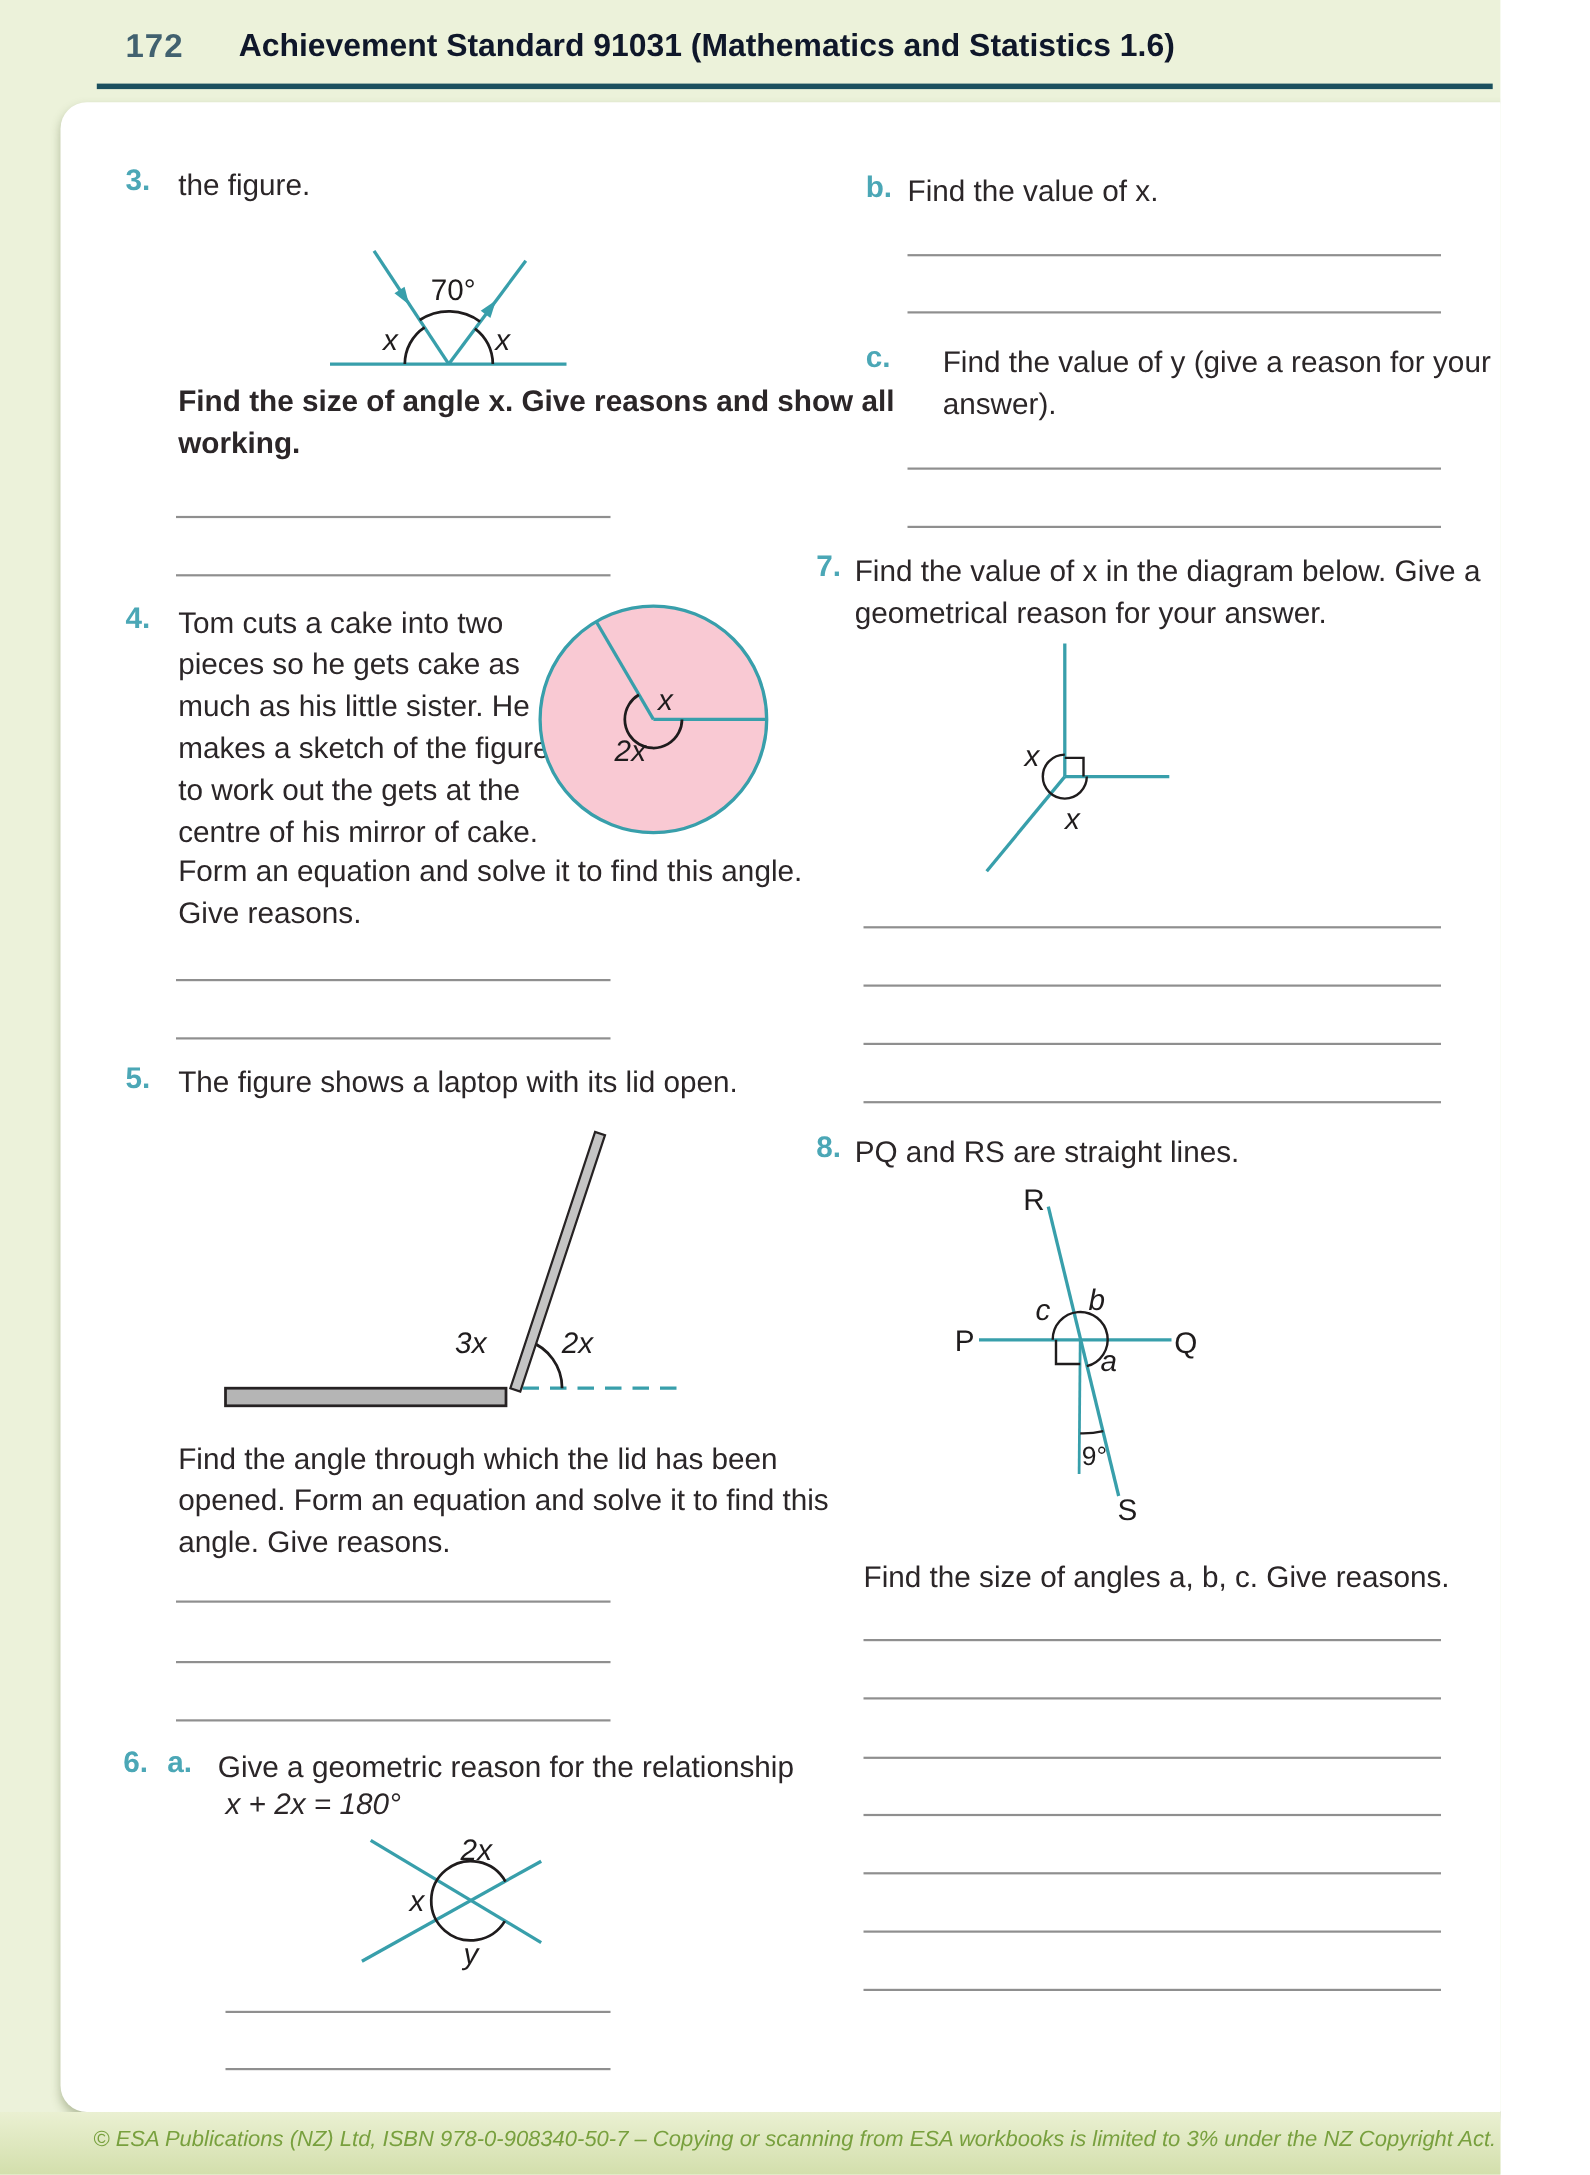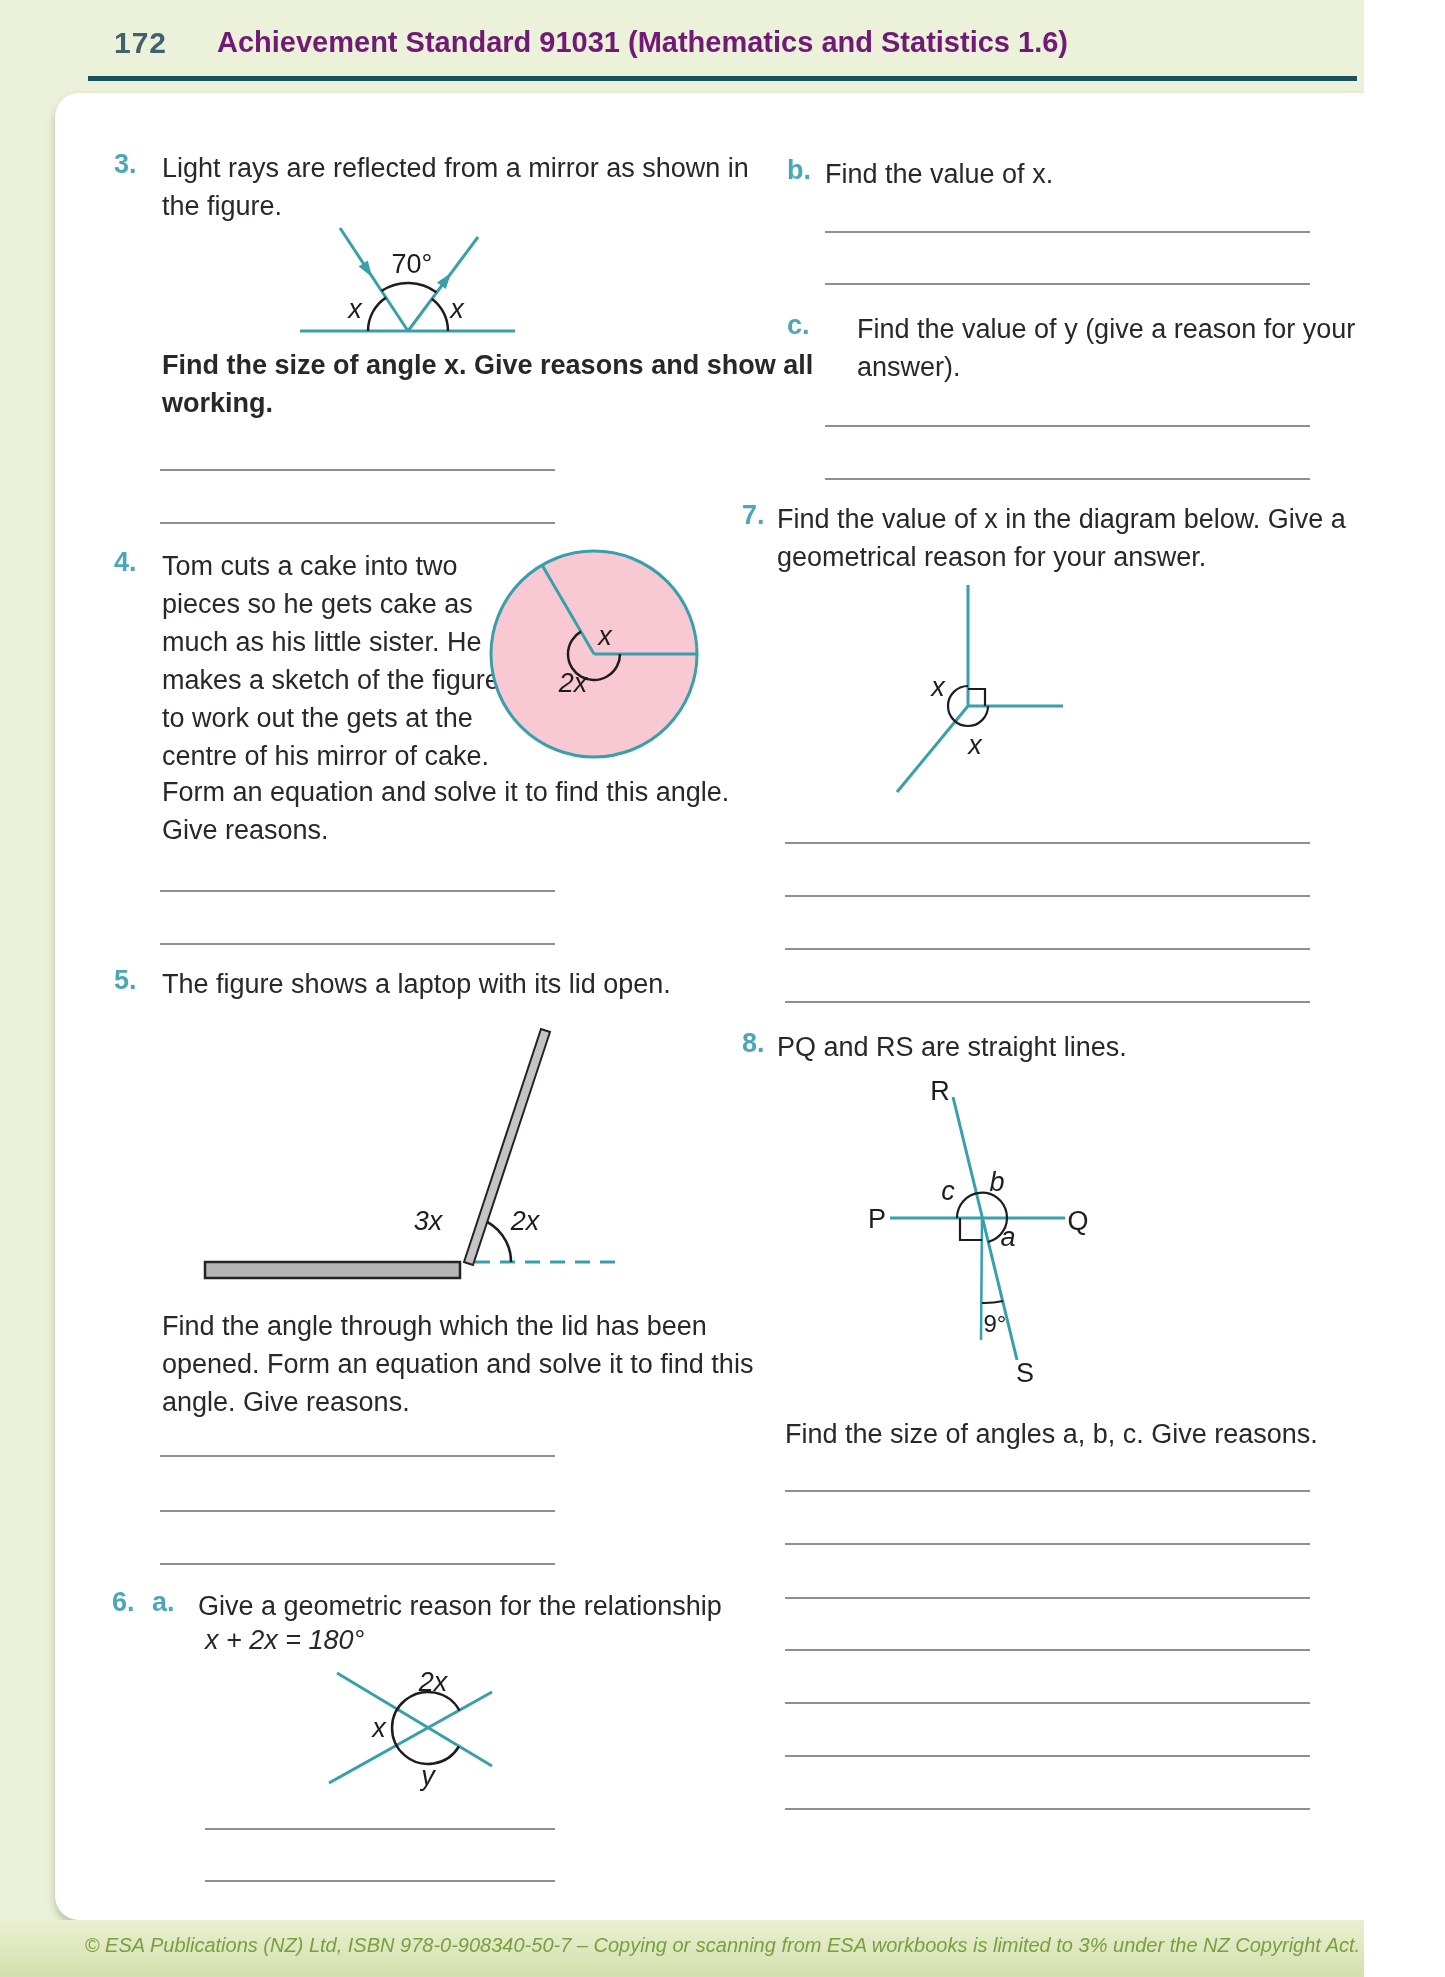--- a/index.html
+++ b/index.html
@@ -1,19 +1,19 @@
 <!DOCTYPE html>
 <html><head>
 <meta charset="utf-8">
 <style>
   html,body{margin:0;padding:0;}
   .page{position:relative;width:1364px;height:1977px;background:#ecf2da;font-family:"Liberation Sans",sans-serif;color:#2b2628;overflow:hidden;}
   .abs{position:absolute;}
   .hdr-num{position:absolute;left:114px;top:26px;font-size:30px;font-weight:bold;color:#41616f;letter-spacing:1px;}
-  .hdr-title{position:absolute;left:217px;top:26px;font-size:29px;font-weight:bold;color:#701a75;text-align:center;}
+  .hdr-title{position:absolute;left:217px;top:26px;font-size:29px;font-weight:bold;color:#0f172a;text-align:center;}
   .hdr-rule{position:absolute;left:88px;top:76px;width:1269px;height:5px;background:#1b505e;}
   .card{position:absolute;left:55px;top:93px;width:1335px;height:1827px;background:#ffffff;border-radius:24px;box-shadow:0 5px 9px rgba(90,105,60,.38);}
   .num{position:absolute;font-size:27px;font-weight:bold;color:#4ba7b6;}
   .txt{position:absolute;font-size:27px;line-height:38px;color:#2b2628;}
   .txt div{height:38px;}
   .eq{position:absolute;font-size:27px;font-style:italic;color:#2b2628;}
   .ansline{position:absolute;border-top:2px solid #8f8f8f;height:0;}
   .footer{position:absolute;left:0;top:1920px;width:1445px;height:57px;background:linear-gradient(#eaf0d2,#d3dfac);}
   .footer-text{width:100%;text-align:center;padding-top:14px;font-size:20px;font-style:italic;color:#78a03e;}
   svg text{font-family:"Liberation Sans",sans-serif;}
@@ -26,21 +26,20 @@
 <div class="page">
 
   <div class="hdr-num">172</div>
   <div class="hdr-title">Achievement Standard 91031 (Mathematics and Statistics 1.6)</div>
   <div class="hdr-rule"></div>
 
   <div class="card"></div>
 
   <div class="num" style="left:114px;top:149px;">3.</div>
   <div class="txt" style="left:162px;top:149px;">
-      <div>Light rays are reflected from a mirror as shown in</div>
       <div>the figure.</div>
     </div>
 
   <svg class="abs" style="left:235px;top:185px;" width="320" height="160" viewBox="0 0 320 160">
     <line x1="65" y1="146" x2="280" y2="146" stroke="#389fab" stroke-width="3"></line>
     <line x1="105" y1="43" x2="173" y2="146" stroke="#389fab" stroke-width="3"></line>
     <line x1="173" y1="146" x2="243" y2="52" stroke="#389fab" stroke-width="3"></line>
     <polygon points="137,92 123.6,81.6 132.8,75.6" fill="#389fab"></polygon>
     <polygon points="216,88 210.8,104.1 202,97.5" fill="#389fab"></polygon>
     <path d="M146.6 105.9 A48 48 0 0 1 201.4 107.3" fill="none" stroke="#1f1c1d" stroke-width="2.5"></path>

